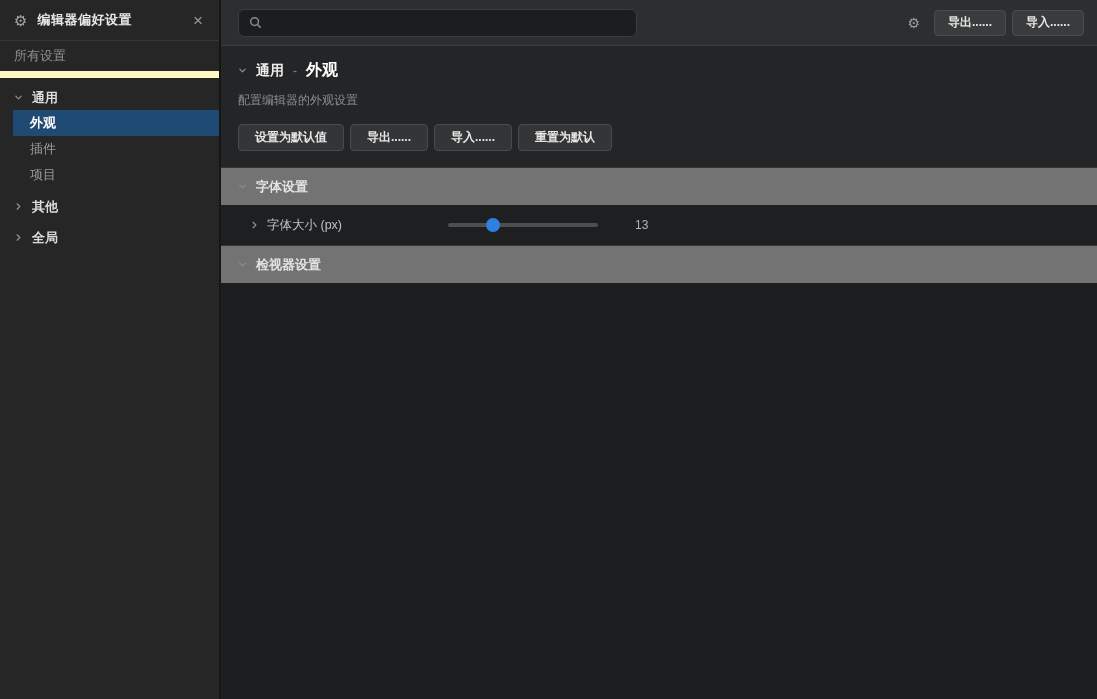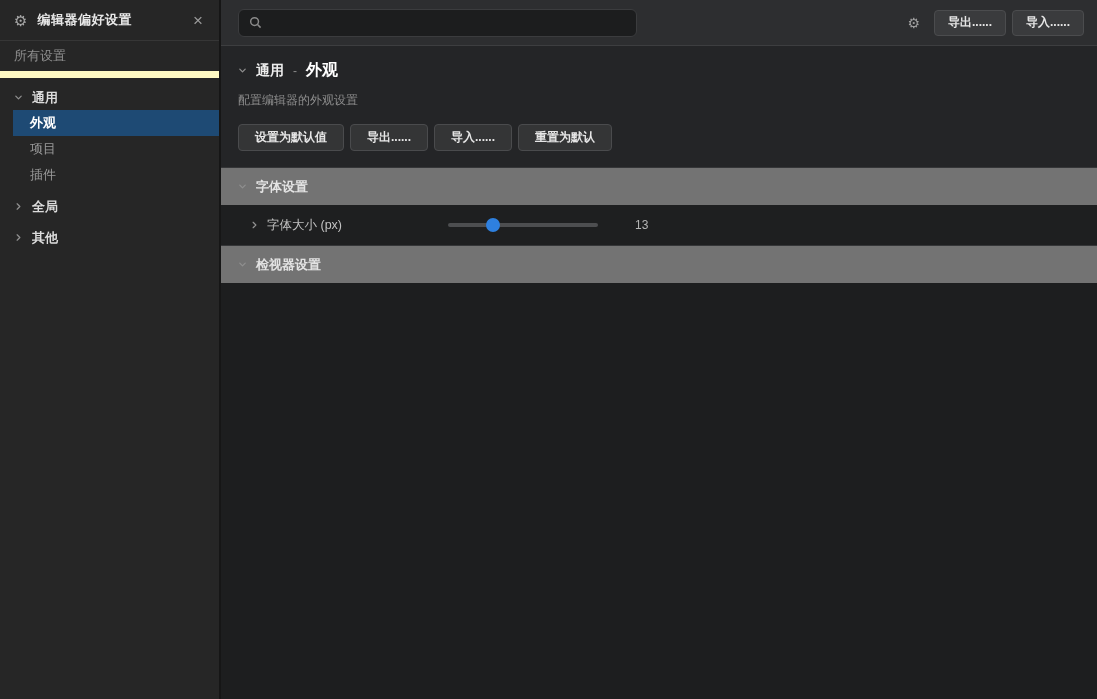--- a/index.html
+++ b/index.html
@@ -103,36 +103,36 @@
     <div class="tree-group">
       <svg class="chev" viewBox="0 0 10 10">
           <path d="M2 3.5 L5 6.5 L8 3.5"></path>
         </svg>
       <span class="lbl">通用</span>
     </div>
     <div class="tree-item selected">
       <span>外观</span>
     </div>
     <div class="tree-item">
+      <span>插件</span>
+    </div>
+    <div class="tree-item">
       <span>项目</span>
     </div>
-    <div class="tree-item">
-      <span>插件</span>
-    </div>
     <div class="tree-group collapsed">
       <svg class="chev" viewBox="0 0 10 10">
           <path d="M3.5 2 L6.5 5 L3.5 8"></path>
         </svg>
+      <span class="lbl">其他</span>
+    </div>
+    <div class="tree-group collapsed">
+      <svg class="chev" viewBox="0 0 10 10">
+          <path d="M3.5 2 L6.5 5 L3.5 8"></path>
+        </svg>
       <span class="lbl">全局</span>
-    </div>
-    <div class="tree-group collapsed">
-      <svg class="chev" viewBox="0 0 10 10">
-          <path d="M3.5 2 L6.5 5 L3.5 8"></path>
-        </svg>
-      <span class="lbl">其他</span>
     </div>
   </nav>
 </aside>
 
 <div class="v-divider"></div>
 
 <main class="main">
 
   <div class="topbar">
     <div class="search-box">

